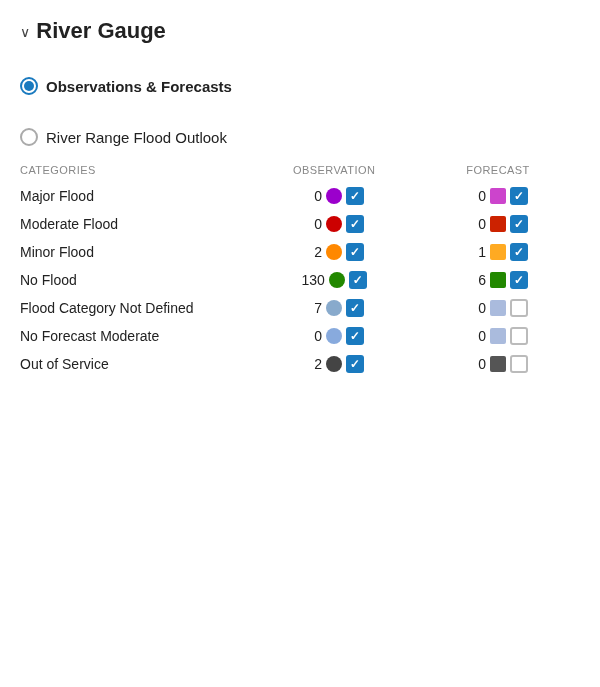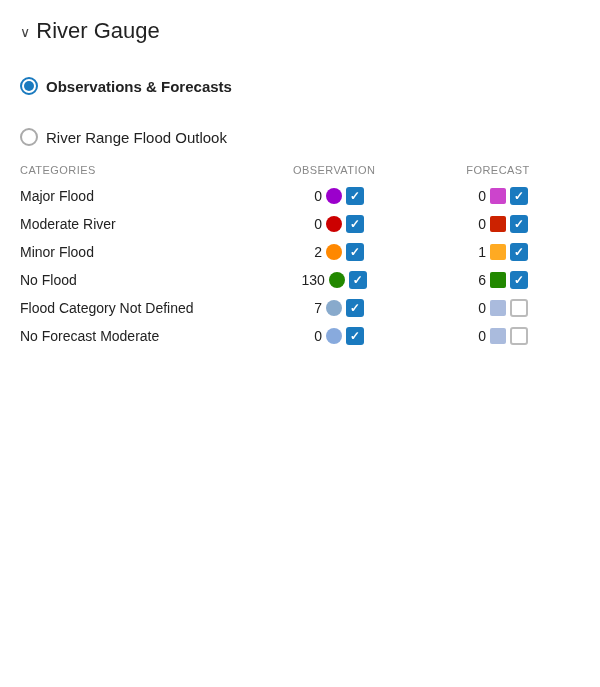--- a/index.html
+++ b/index.html
@@ -13,21 +13,21 @@
     }
 
     .section-header {
       display: flex;
       align-items: center;
       gap: 6px;
       margin-bottom: 16px;
     }
     .section-title {
       font-size: 22px;
-      font-weight: normal;
+      font-weight: bold;
       color: #222;
     }
     .chevron-icon {
       font-size: 14px;
       color: #444;
       margin-top: 2px;
     }
 
     .radio-group {
       margin-bottom: 18px;
@@ -201,21 +201,21 @@
           </div></td>
         <td class="col-forecast"><div class="cell-content">
             <span class="count">0</span>
             <span class="square-icon" style="background: rgb(204, 68, 204);"></span>
             <div class="checkbox checked">
               <span class="checkbox-mark">✓</span>
             </div>
           </div></td>
       </tr>
       <tr>
-        <td class="col-category">Moderate River</td>
+        <td class="col-category">Moderate Flood</td>
         <td class="col-obs"><div class="cell-content">
             <span class="count">0</span>
             <span class="dot" style="background: rgb(204, 0, 0);"></span>
             <div class="checkbox checked">
               <span class="checkbox-mark">✓</span>
             </div>
           </div></td>
         <td class="col-forecast"><div class="cell-content">
             <span class="count">0</span>
             <span class="square-icon" style="background: rgb(204, 34, 0);"></span>
@@ -281,14 +281,29 @@
             <div class="checkbox checked">
               <span class="checkbox-mark">✓</span>
             </div>
           </div></td>
         <td class="col-forecast"><div class="cell-content">
             <span class="count">0</span>
             <span class="square-icon" style="background: rgb(170, 187, 221);"></span>
             <div class="checkbox unchecked"></div>
           </div></td>
       </tr>
+      <tr>
+        <td class="col-category">Out of Service</td>
+        <td class="col-obs"><div class="cell-content">
+            <span class="count">2</span>
+            <span class="dot" style="background: rgb(68, 68, 68);"></span>
+            <div class="checkbox checked">
+              <span class="checkbox-mark">✓</span>
+            </div>
+          </div></td>
+        <td class="col-forecast"><div class="cell-content">
+            <span class="count">0</span>
+            <span class="square-icon" style="background: rgb(85, 85, 85);"></span>
+            <div class="checkbox unchecked"></div>
+          </div></td>
+      </tr>
     </tbody>
 </table>
 
 </body></html>

